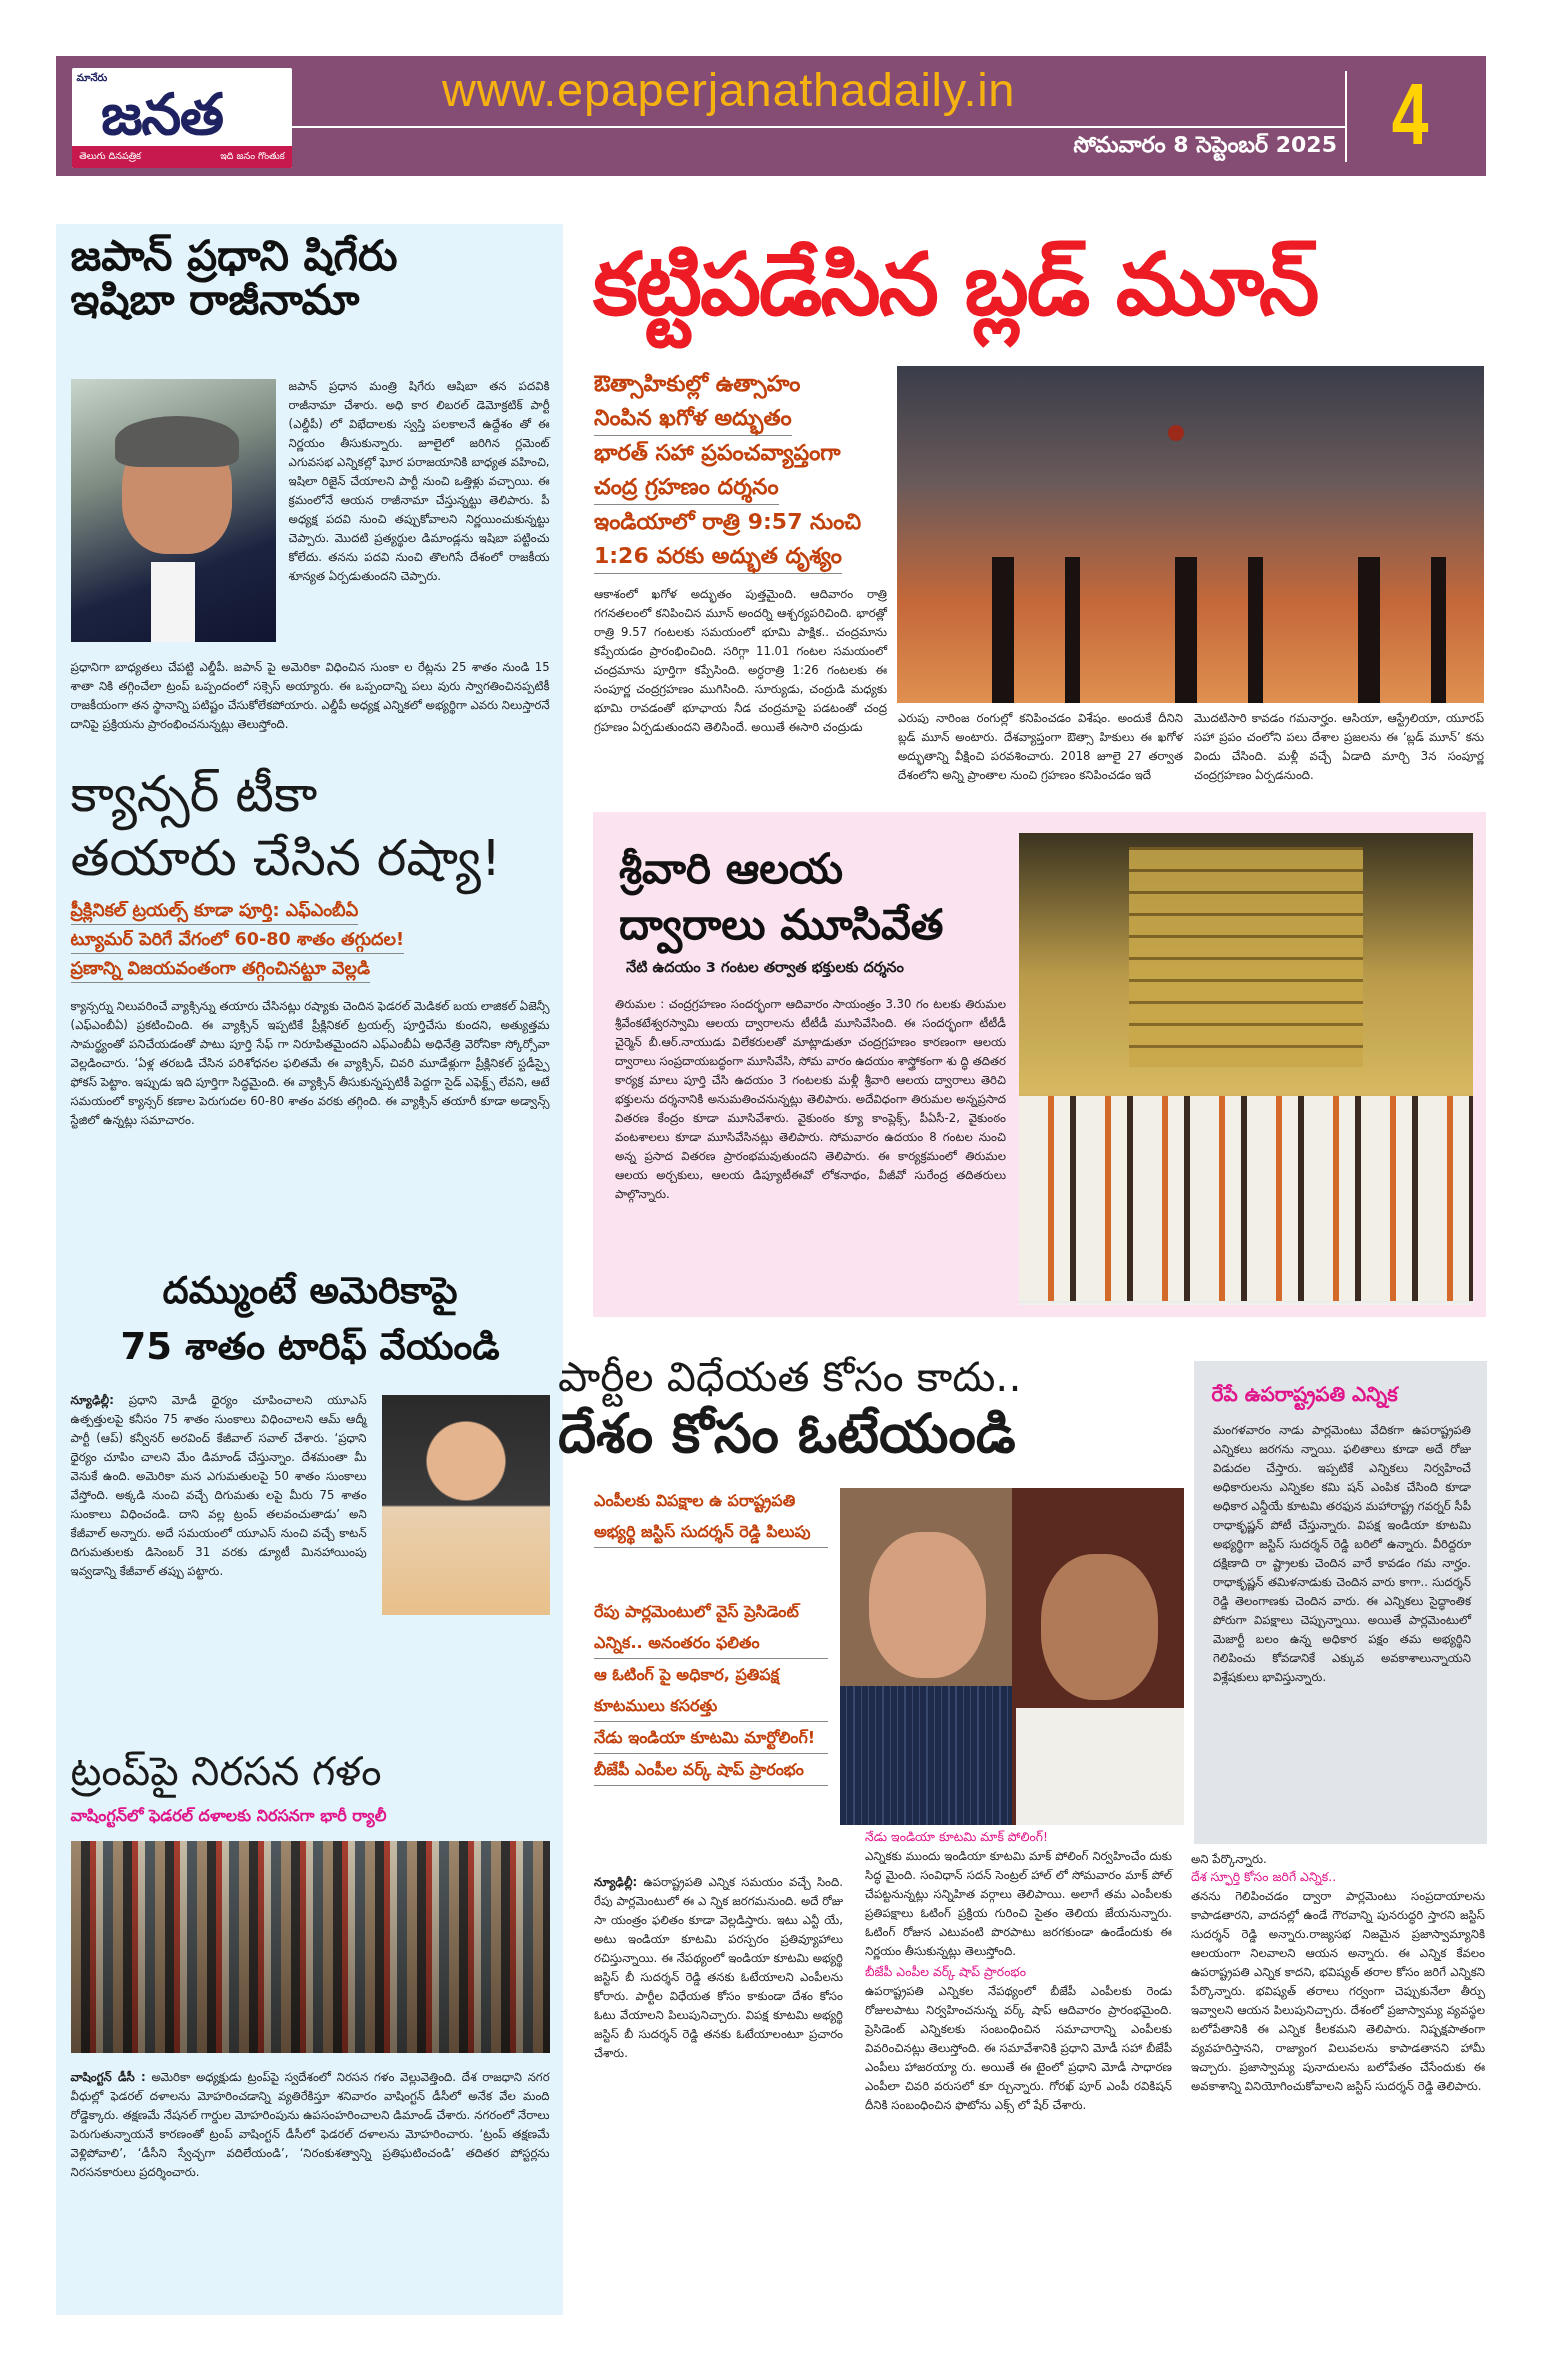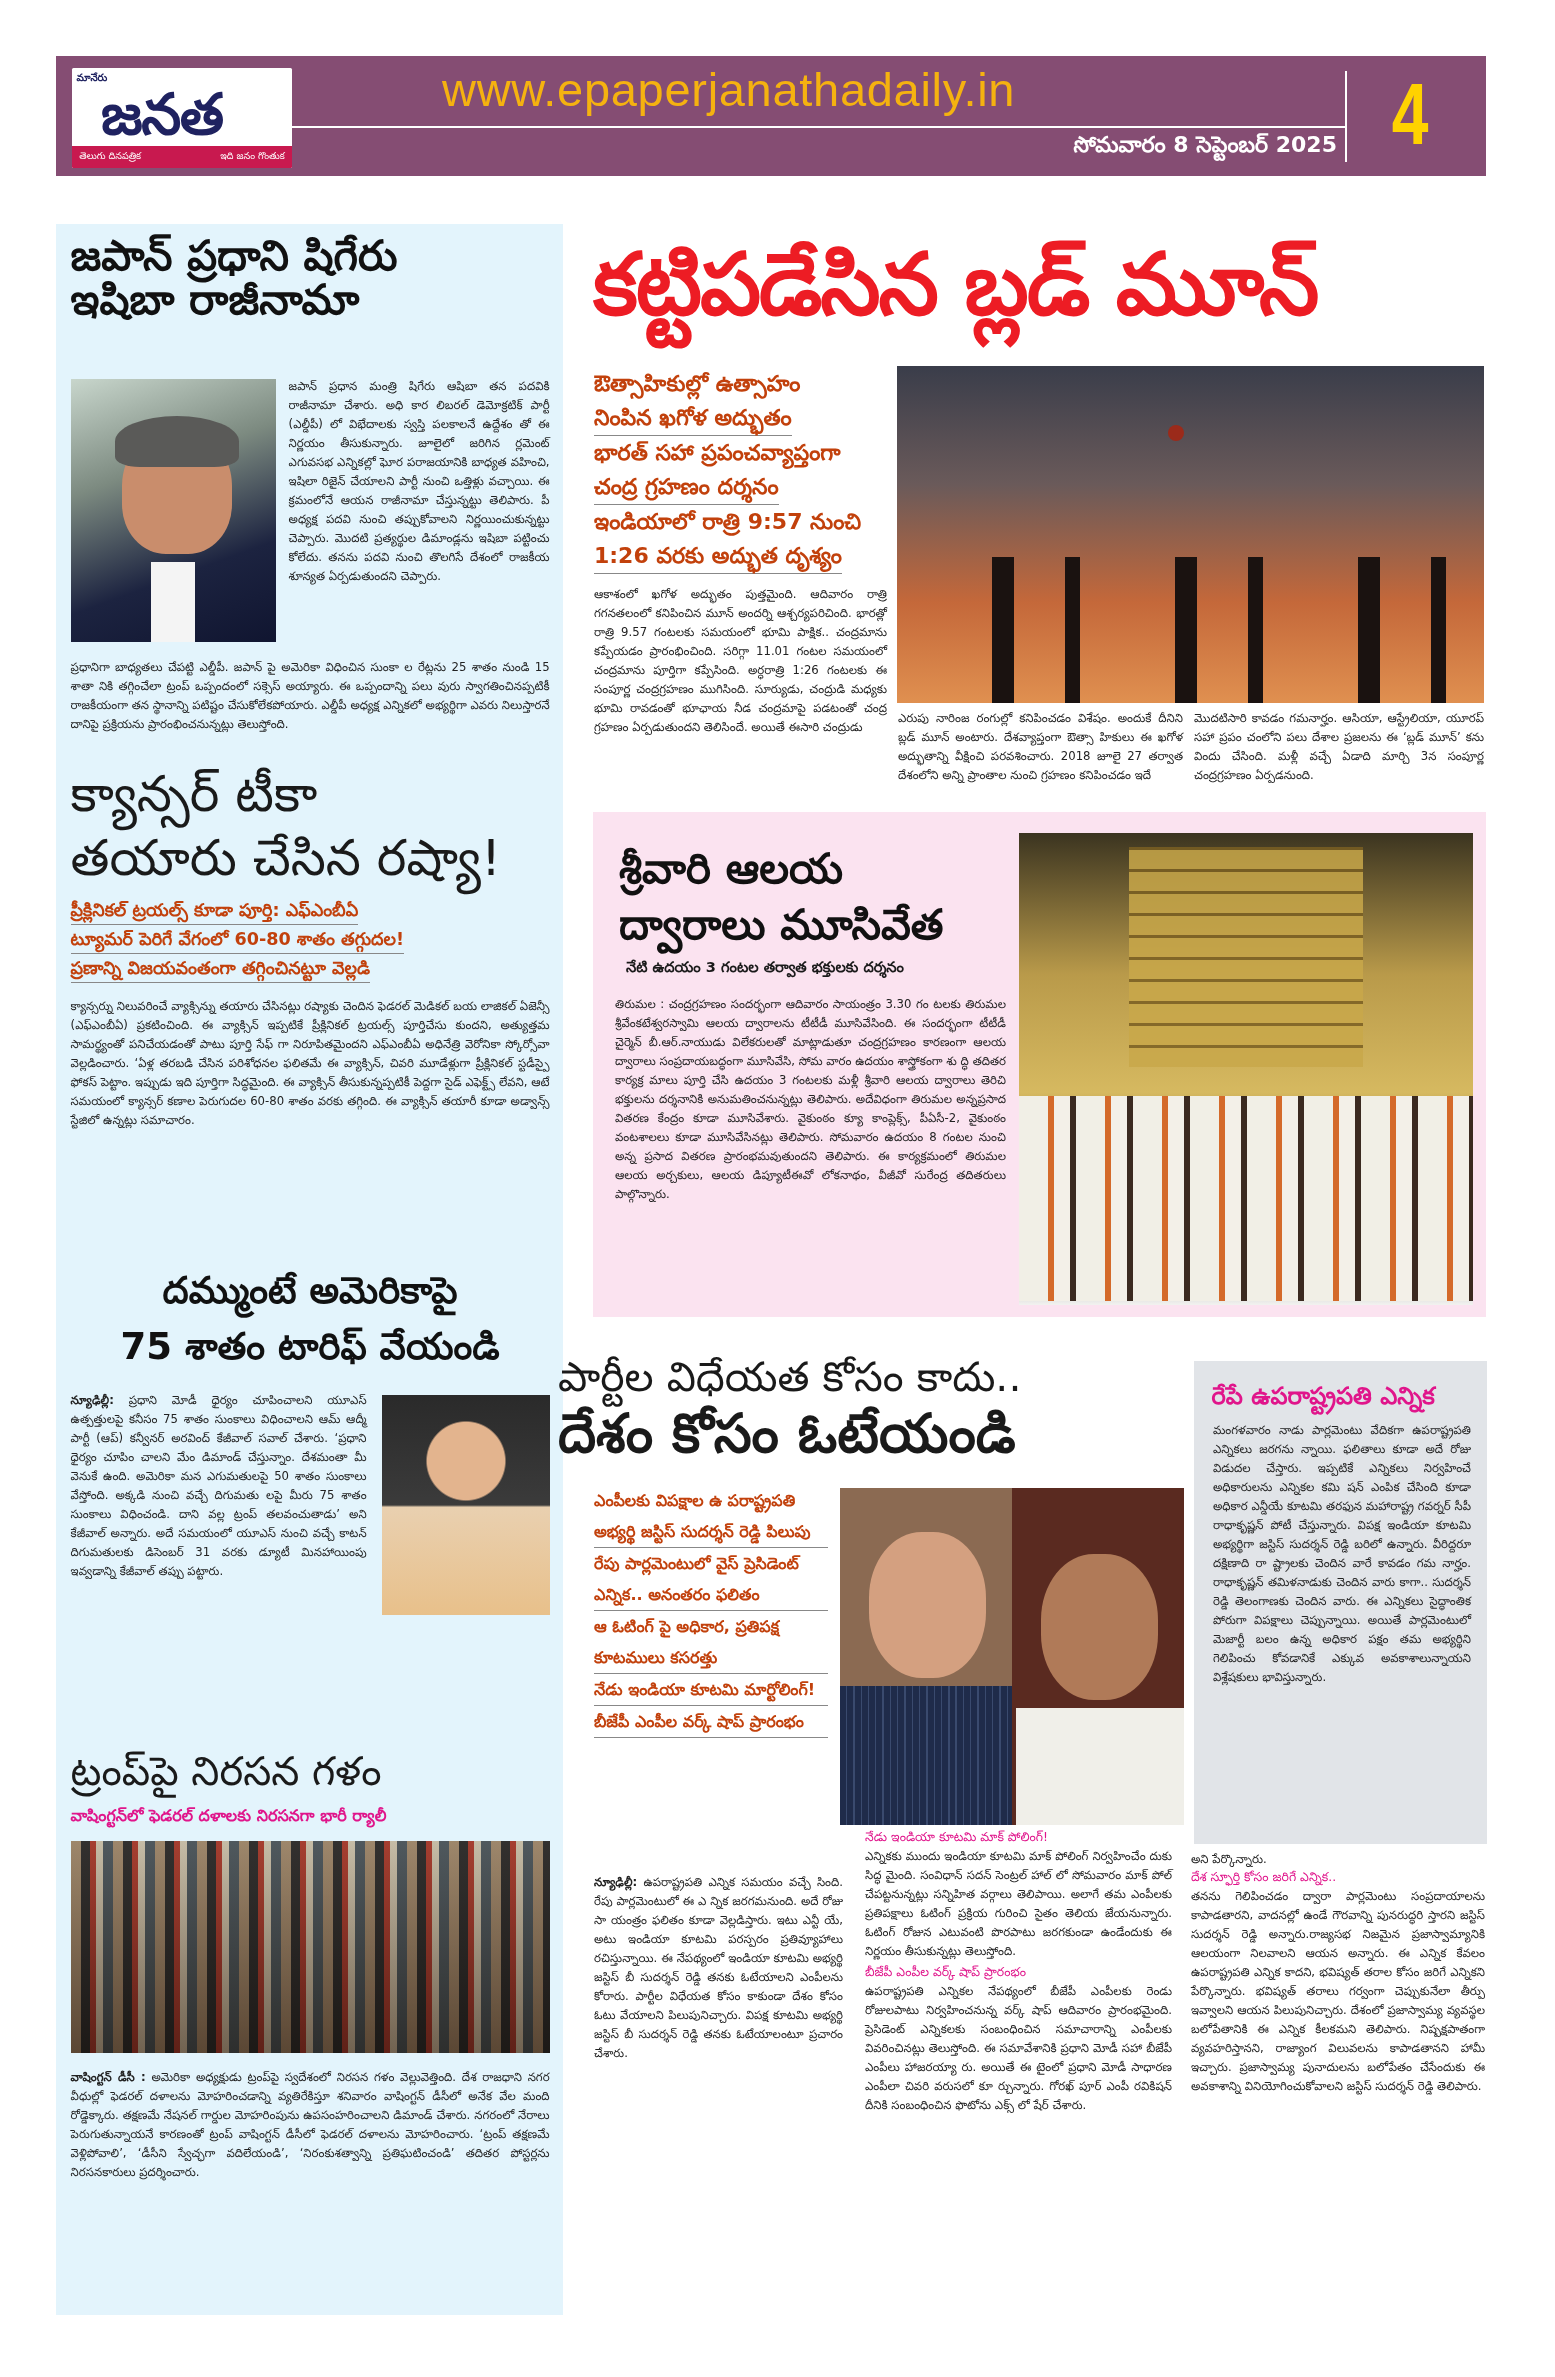--- a/index.html
+++ b/index.html
@@ -137,21 +137,21 @@
   </div>
 </section>
 
 <h2 style="position:absolute;left:558px;top:1352px;font-weight:normal;">
   <div style="font-size:41px;line-height:51px;">పార్టీల విధేయత కోసం కాదు..</div>
   <div style="font-size:54px;line-height:61px;font-weight:bold;">దేశం కోసం ఓటేయండి</div>
 </h2>
 
 <div style="position:absolute;left:594px;top:1485px;width:234px;">
   <div class="deck-line" style="font-size:16px;line-height:31px;border-bottom:0.7px solid #888;">ఎంపీలకు విపక్షాల ఉ పరాష్ట్రపతి అభ్యర్థి జస్టిస్ సుదర్శన్ రెడ్డి పిలుపు</div>
-  <div class="deck-line" style="font-size:16px;line-height:31px;border-bottom:0.7px solid #888;">రేపు పార్లమెంటులో వైస్ ప్రెసిడెంట్ ఎన్నిక.. అనంతరం ఫలితం</div>
+  <div class="deck-line" style="font-size:16px;line-height:31px;border-bottom:0.7px solid #888;margin-top:48px;">రేపు పార్లమెంటులో వైస్ ప్రెసిడెంట్ ఎన్నిక.. అనంతరం ఫలితం</div>
   <div class="deck-line" style="font-size:16px;line-height:31px;border-bottom:0.7px solid #888;">ఆ ఓటింగ్ పై అధికార, ప్రతిపక్ష కూటములు కసరత్తు</div>
   <div class="deck-line" style="font-size:16px;line-height:31px;border-bottom:0.7px solid #888;">నేడు ఇండియా కూటమి మార్టోలింగ్!</div>
   <div class="deck-line" style="font-size:16px;line-height:31px;border-bottom:0.7px solid #888;">బీజేపీ ఎంపీల వర్క్ షాప్ ప్రారంభం</div>
 </div>
 
 <div class="photo" style="position:absolute;left:840px;top:1488px;width:344px;height:337px;background:linear-gradient(90deg,#8b6a52 0 50%,#5a2a20 50% 100%);">
   <div style="position:absolute;left:29px;top:44px;width:117px;height:146px;border-radius:45%;background:#d4a080;"></div>
   <div style="position:absolute;left:0;top:198px;width:172px;height:139px;background:repeating-linear-gradient(90deg,#1f2b4a 0 5.9px,#3a4a6e 5.9px 7.3px);"></div>
   <div style="position:absolute;left:201px;top:66px;width:117px;height:146px;border-radius:45%;background:#b07a58;"></div>
   <div style="position:absolute;left:176px;top:220px;width:168px;height:117px;background:#f0efe9;"></div>
@@ -169,16 +169,16 @@
   <p class="body-text" style="font-size:11.7px;line-height:19px;">ఉపరాష్ట్రపతి ఎన్నికల నేపథ్యంలో బీజేపీ ఎంపీలకు రెండు రోజులపాటు నిర్వహించనున్న వర్క్ షాప్ ఆదివారం ప్రారంభమైంది. ప్రెసిడెంట్ ఎన్నికలకు సంబంధించిన సమాచారాన్ని ఎంపీలకు వివరించినట్లు తెలుస్తోంది. ఈ సమావేశానికి ప్రధాని మోడీ సహా బీజేపీ ఎంపీలు హాజరయ్యా రు. అయితే ఈ టైంలో ప్రధాని మోడీ సాధారణ ఎంపీలా చివరి వరుసలో కూ ర్చున్నారు. గోరఖ్ పూర్ ఎంపీ రవికిషన్ దీనికి సంబంధించిన ఫొటోను ఎక్స్ లో షేర్ చేశారు.</p>
 </div>
 
 <div style="position:absolute;left:1191px;top:1850px;width:294px;">
   <p class="body-text" style="font-size:11.7px;line-height:19px;">అని పేర్కొన్నారు.</p>
   <div class="tag-pink" style="font-size:12.4px;font-weight:normal;">దేశ స్ఫూర్తి కోసం జరిగే ఎన్నిక..</div>
   <p class="body-text" style="font-size:11.7px;line-height:19px;">తనను గెలిపించడం ద్వారా పార్లమెంటు సంప్రదాయాలను కాపాడతారని, వాదనల్లో ఉండే గౌరవాన్ని పునరుద్ధరి స్తారని జస్టిస్ సుదర్శన్ రెడ్డి అన్నారు.రాజ్యసభ నిజమైన ప్రజాస్వామ్యానికి ఆలయంగా నిలవాలని ఆయన అన్నారు. ఈ ఎన్నిక కేవలం ఉపరాష్ట్రపతి ఎన్నిక కాదని, భవిష్యత్ తరాల కోసం జరిగే ఎన్నికని పేర్కొన్నారు. భవిష్యత్ తరాలు గర్వంగా చెప్పుకునేలా తీర్పు ఇవ్వాలని ఆయన పిలుపునిచ్చారు. దేశంలో ప్రజాస్వామ్య వ్యవస్థల బలోపేతానికి ఈ ఎన్నిక కీలకమని తెలిపారు. నిష్పక్షపాతంగా వ్యవహరిస్తానని, రాజ్యాంగ విలువలను కాపాడతానని హామీ ఇచ్చారు. ప్రజాస్వామ్య పునాదులను బలోపేతం చేసేందుకు ఈ అవకాశాన్ని వినియోగించుకోవాలని జస్టిస్ సుదర్శన్ రెడ్డి తెలిపారు.</p>
 </div>
 
 <aside class="grey-box">
-  <h3 class="tag-pink" style="position:absolute;left:17.6px;top:20.5px;font-size:24px;">రేపే ఉపరాష్ట్రపతి ఎన్నిక</h3>
+  <h3 class="tag-pink" style="position:absolute;left:17.6px;top:20.5px;font-size:20px;">రేపే ఉపరాష్ట్రపతి ఎన్నిక</h3>
   <p class="body-text" style="position:absolute;left:19px;top:60px;width:258px;font-size:11.7px;line-height:19px;">మంగళవారం నాడు పార్లమెంటు వేదికగా ఉపరాష్ట్రపతి ఎన్నికలు జరగను న్నాయి. ఫలితాలు కూడా అదే రోజు విడుదల చేస్తారు. ఇప్పటికే ఎన్నికలు నిర్వహించే అధికారులను ఎన్నికల కమి షన్ ఎంపిక చేసింది కూడా అధికార ఎన్డీయే కూటమి తరఫున మహారాష్ట్ర గవర్నర్ సీపీ రాధాకృష్ణన్ పోటీ చేస్తున్నారు. విపక్ష ఇండియా కూటమి అభ్యర్థిగా జస్టిస్ సుదర్శన్ రెడ్డి బరిలో ఉన్నారు. వీరిద్దరూ దక్షిణాది రా ష్ట్రాలకు చెందిన వారే కావడం గమ నార్హం. రాధాకృష్ణన్ తమిళనాడుకు చెందిన వారు కాగా.. సుదర్శన్ రెడ్డి తెలంగాణకు చెందిన వారు. ఈ ఎన్నికలు సైద్ధాంతిక పోరుగా విపక్షాలు చెప్పున్నాయి. అయితే పార్లమెంటులో మెజార్టీ బలం ఉన్న అధికార పక్షం తమ అభ్యర్థిని గెలిపించు కోవడానికే ఎక్కువ అవకాశాలున్నాయని విశ్లేషకులు భావిస్తున్నారు.</p>
 </aside>
 
 
 </body></html>

